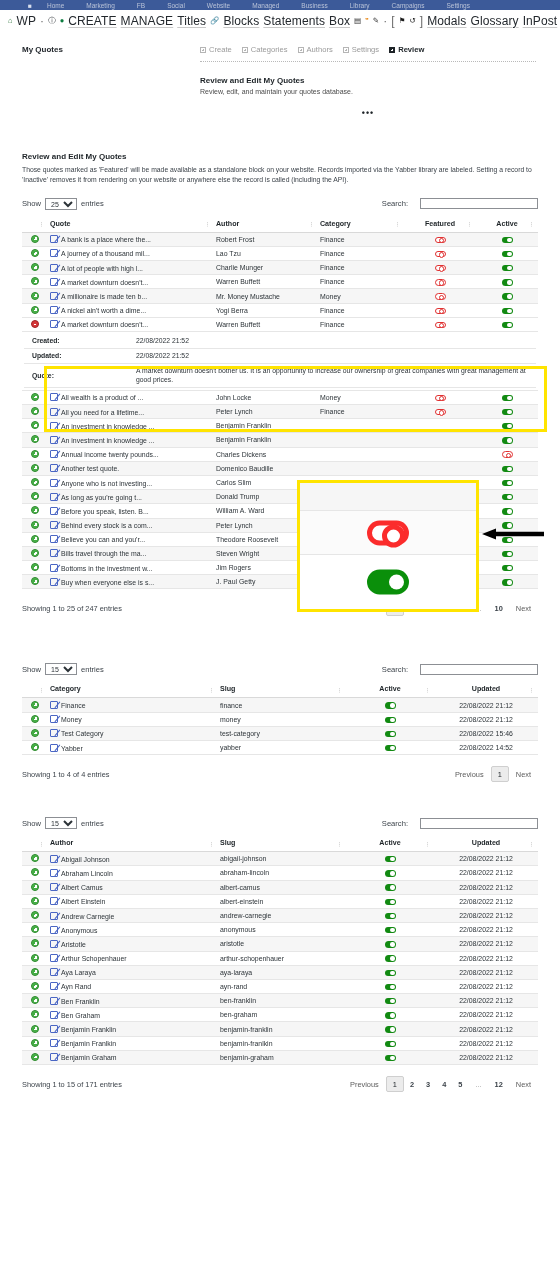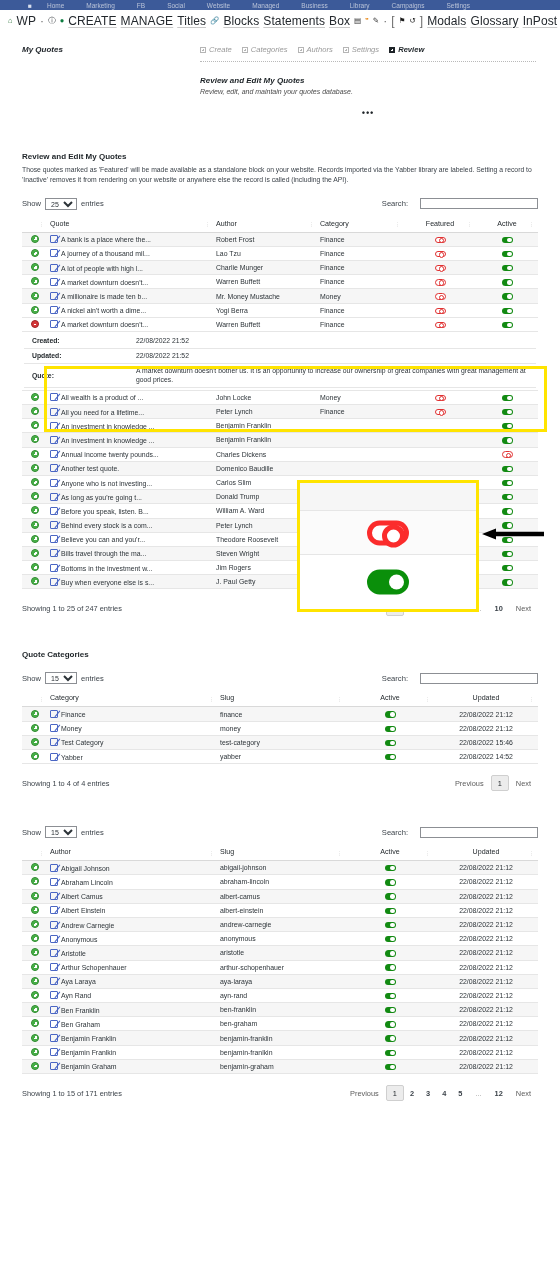--- a/index.html
+++ b/index.html
@@ -48,21 +48,21 @@
 
   
   .page { padding:0 0 0 0; position:relative; }
 
   .section-title {
     font-size:8px; font-weight:bold; color:#23282d;
     padding-left:22px;
   }
 
   .row-head {
-    display:flex; align-items:flex-start; margin-top:14px;font-style:italic;
+    display:flex; align-items:flex-start; margin-top:14px;
   }
   .row-head .left { width:200px; }
   .row-head .right { flex:1; padding-right:24px;}
 
   .tabs { display:flex; align-items:center; gap:10px; font-size:7.6px; }
   .tab { color:#9a9a9a; display:flex; align-items:center; gap:3px; white-space:nowrap; }
   .tab.active { color:#1d2327; font-weight:bold; }
   .tabsq {
     display:inline-block; width:6px; height:6px; border:1px solid #b5b5b5;
     position:relative; color:#b5b5b5;
@@ -101,21 +101,21 @@
     color:#2c3338; height:12px;
   }
   .dt-filter { font-size:7.6px; color:#3c434a; display:flex; align-items:center; gap:12px; }
   .dt-filter input {
     border:1px solid #8c8f94; height:11px; width:118px; background:#fff;
     font-family:"Liberation Sans", sans-serif; font-size:7px; padding:0 2px;
   }
 
   table.dt { width:100%; border-collapse:collapse; font-size:6.9px; }
   table.dt thead th {
-    font-weight:normal; color:#1d2327; font-size:7.1px;
+    font-weight:bold; color:#1d2327; font-size:7.1px;
     border-bottom:1px solid #d9d9d9; padding:3px 2px 4px 2px;
     position:relative; white-space:nowrap;
   }
   table.dt thead th .sortmark {
     position:absolute; right:4px; top:50%; transform:translateY(-50%);
     color:#bdbdbd; font-size:5px; line-height:.9;
   }
   table.dt tbody td {
     padding:2.1px 2px; border-bottom:1px solid #e6e6e6; color:#2c3338;
     white-space:nowrap; vertical-align:middle;
@@ -551,21 +551,20 @@
           <span class="pg ell">...</span>
           <span class="pg num">10</span>
           <span class="pg">Next</span>
         </div>
     </div>
   </div>
 
   <div class="spacer-lg"></div>
 
   <div class="block">
-    <h3 class="blk-title">Quote Categories</h3>
 
     <div class="dt-top">
       <label class="dt-len">
         <span>Show</span>
         <select>
           <option>15</option>
         </select>
         <span>entries</span>
       </label>
       <label class="dt-filter">

